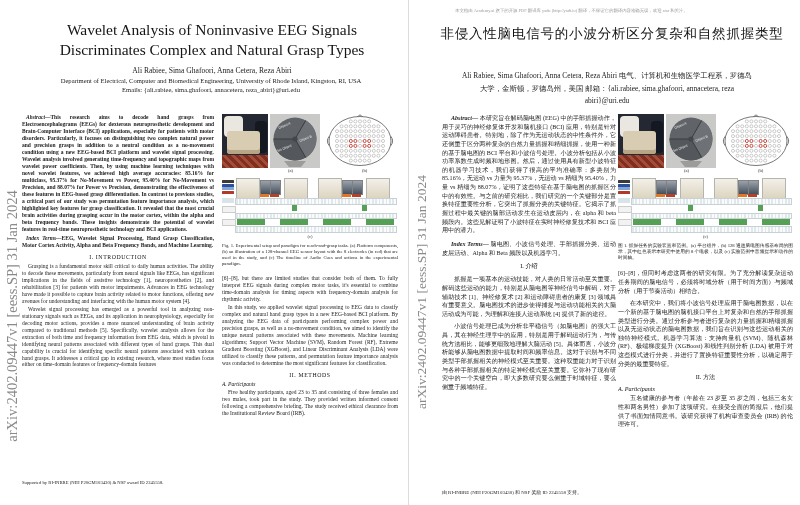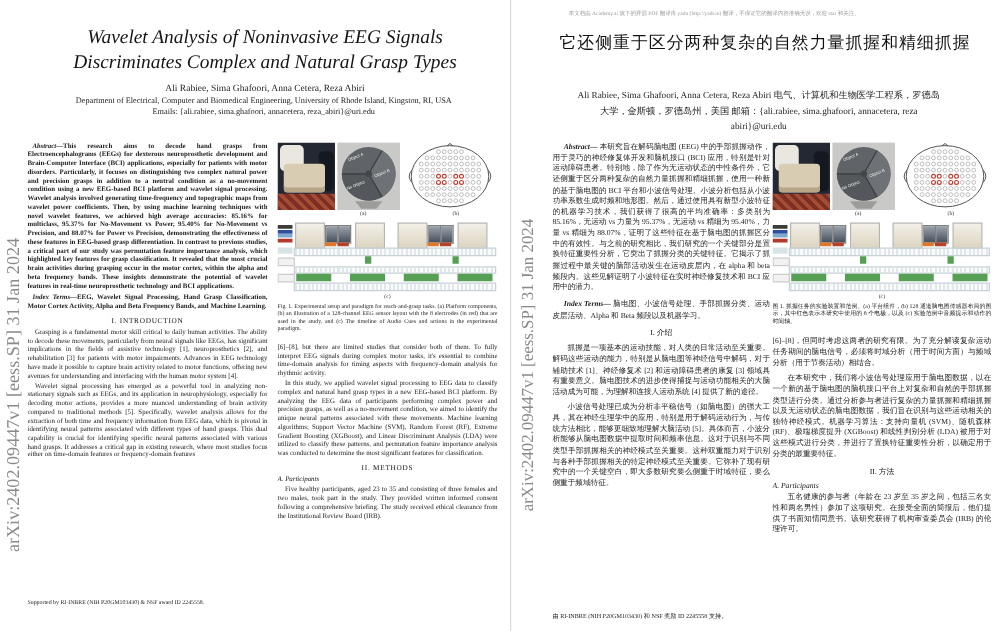--- a/index.html
+++ b/index.html
@@ -8,21 +8,21 @@
   #left-page{left:0;width:402px;height:505px;}
   #right-page{left:408px;width:392px;height:505px;border-left:1px solid #dcdcdc;}
 
   
   .wm{position:absolute;white-space:nowrap;color:#8a8a8a;transform:translate(-50%,-50%) rotate(-90deg);}
   #wm-left{left:12px;top:316px;font-size:14.5px;}
   #wm-right{left:13px;top:292px;font-size:13.5px;}
 
   
   .l-title{position:absolute;left:30px;right:8px;top:20px;text-align:center;
-    font-size:15.5px;line-height:1.3;color:#151515;font-style:italic;}
+    font-size:15.5px;line-height:1.3;color:#151515;}
   .l-authors{position:absolute;left:30px;right:8px;top:66px;text-align:center;font-size:7.6px;color:#222;}
   .l-affil{position:absolute;left:24px;right:4px;top:77px;text-align:center;font-size:6.6px;color:#222;}
   .l-emails{position:absolute;left:24px;right:4px;top:86px;text-align:center;font-size:6.6px;color:#222;}
 
   .col{position:absolute;overflow:hidden;}
   #l-col1{left:22px;top:114px;width:192px;height:362px;}
   #l-col2{left:222px;top:114px;width:176px;height:391px;}
   .body-j{font-size:5.5px;line-height:1.27;text-align:justify;color:#1c1c1c;margin:0 0 1px 0;text-indent:6px;}
   .noind{text-indent:0;}
   .abstract{font-weight:bold;text-indent:4px;margin:0 0 2px 0;}
@@ -245,21 +245,21 @@
     <div class="sec">II. METHODS</div>
     <div class="subsec">A. Participants</div>
     <p class="body-j">Five healthy participants, aged 23 to 35 and consisting of three females and two males, took part in the study. They provided written informed consent following a comprehensive briefing. The study received ethical clearance from the Institutional Review Board (IRB).</p>
   </div>
 </div>
 
 <div class="page" id="right-page">
   <span class="wm" id="wm-right">arXiv:2402.09447v1  [eess.SP]  31 Jan 2024</span>
   <div class="cn-note">本文档由 Academy.ai 旗下的开源 PDF 翻译库 yadu (http://yadt.io) 翻译，不保证它的翻译内容准确无误，欢迎 star 和关注。</div>
 
-  <div class="r-title">它还侧重于区分两种复杂的自然力量抓握和精细抓握</div>
+  <div class="r-title">非侵入性脑电信号的小波分析区分复杂和自然抓握类型</div>
   <div class="r-authors">Ali Rabiee, Sima Ghafoori, Anna Cetera, Reza Abiri 电气、计算机和生物医学工程系，罗德岛大学，金斯顿，罗德岛州，美国 邮箱：{ali.rabiee, sima.ghafoori, annacetera, reza abiri}@uri.edu</div>
 
   <div class="col" id="r-col1">
     <p class="cn-j cn-abstract"><span class="lbl-i">Abstract— </span><span>本研究旨在解码脑电图 (EEG) 中的手部抓握动作，用于灵巧的神经修复体开发和脑机接口 (BCI) 应用，特别是针对运动障碍患者。特别地，除了作为无运动状态的中性条件外，它还侧重于区分两种复杂的自然力量抓握和精细抓握，使用一种新的基于脑电图的 BCI 平台和小波信号处理。小波分析包括从小波功率系数生成时频和地形图。然后，通过使用具有新型小波特征的机器学习技术，我们获得了很高的平均准确率：多类别为 85.16%，无运动 vs 力量为 95.37%，无运动 vs 精细为 95.40%，力量 vs 精细为 88.07%，证明了这些特征在基于脑电图的抓握区分中的有效性。与之前的研究相比，我们研究的一个关键部分是置换特征重要性分析，它突出了抓握分类的关键特征。它揭示了抓握过程中最关键的脑部活动发生在运动皮层内，在 alpha 和 beta 频段内。这些见解证明了小波特征在实时神经修复技术和 BCI 应用中的潜力。</span></p>
     <p class="cn-j cn-abstract"><span class="lbl-i">Index Terms— </span><span>脑电图、小波信号处理、手部抓握分类、运动皮层活动、Alpha 和 Beta 频段以及机器学习。</span></p>
     <div class="cn-sec">I. 介绍</div>
     <p class="cn-j">抓握是一项基本的运动技能，对人类的日常活动至关重要。解码这些运动的能力，特别是从脑电图等神经信号中解码，对于辅助技术 [1]、神经修复术 [2] 和运动障碍患者的康复 [3] 领域具有重要意义。脑电图技术的进步使得捕捉与运动功能相关的大脑活动成为可能，为理解和连接人运动系统 [4] 提供了新的途径。</p>
     <p class="cn-j">小波信号处理已成为分析非平稳信号（如脑电图）的强大工具，其在神经生理学中的应用，特别是用于解码运动行为，与传统方法相比，能够更细致地理解大脑活动 [5]。具体而言，小波分析能够从脑电图数据中提取时间和频率信息。这对于识别与不同类型手部抓握相关的神经模式至关重要。这种双重能力对于识别与各种手部抓握相关的特定神经模式至关重要。它弥补了现有研究中的一个关键空白，即大多数研究要么侧重于时域特征，要么侧重于频域特征。</p>
   </div>
   <div class="footnote" id="r-foot">由 RI-INBRE (NIH P20GM103430) 和 NSF 奖励 ID 2245558 支持。</div>

